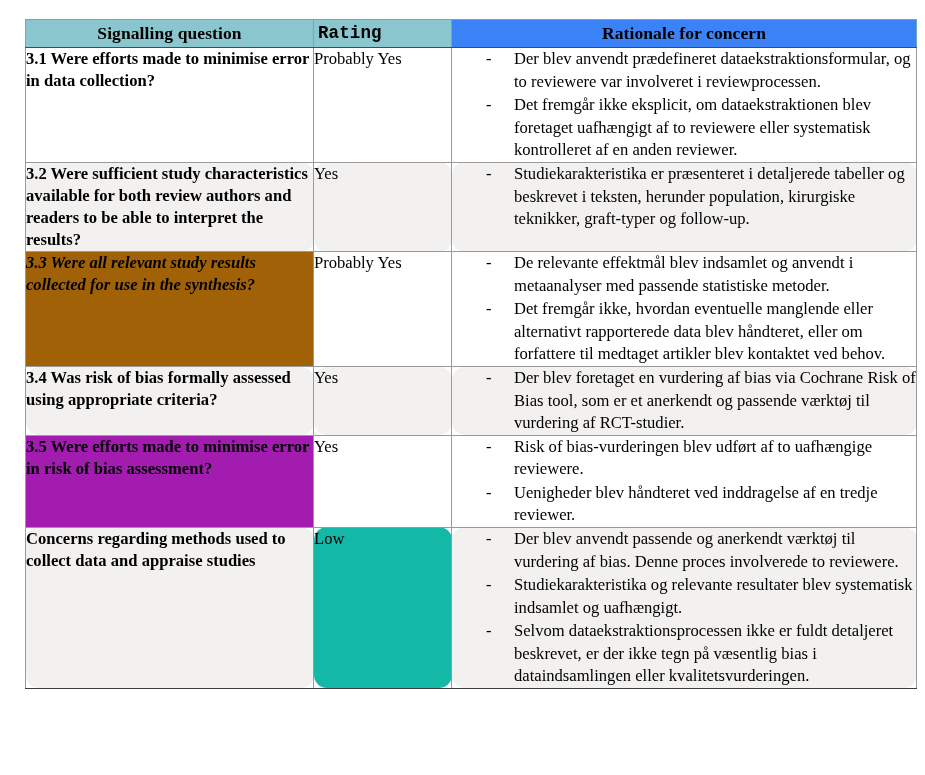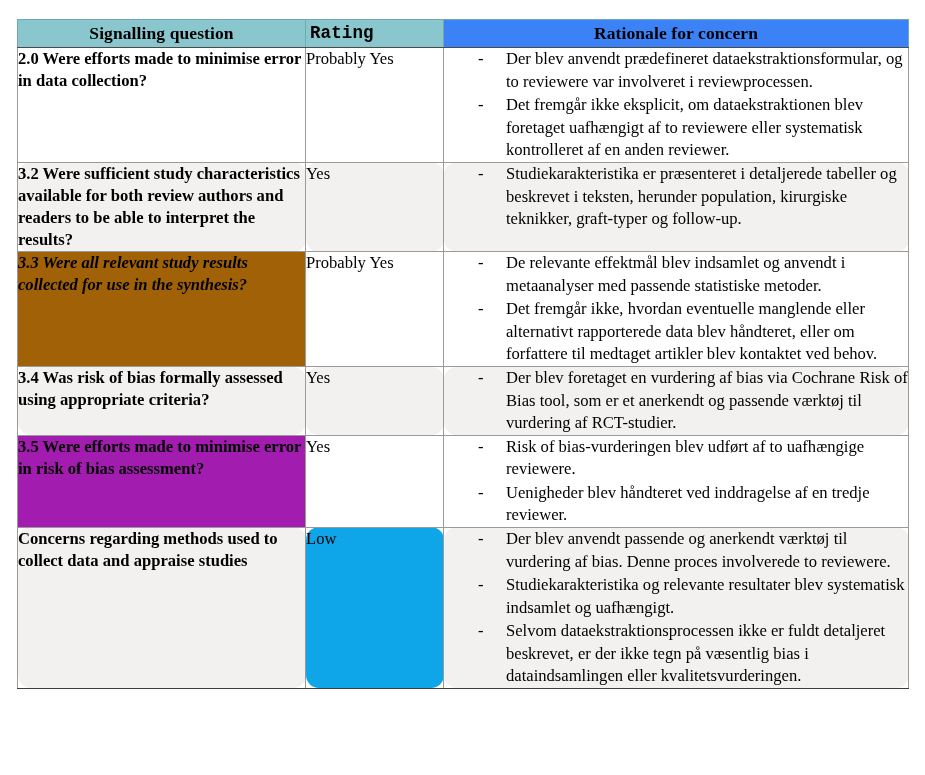--- a/index.html
+++ b/index.html
@@ -15,21 +15,21 @@
   }
   #page {
     position: relative;
     width: 925px;
     height: 775px;
     background: #ffffff;
     box-sizing: border-box;
   }
   .table-wrap {
     position: absolute;
-    left: 17px;
+    left: 25px;
     top: 19px;
     width: 891px;
   }
   table.rob-table {
     border-collapse: collapse;
     width: 891px;
     table-layout: fixed;
     border: 1px solid #4a4a4a;
   }
   table.rob-table col.c-question { width: 288px; }
@@ -117,21 +117,21 @@
       </colgroup>
       <thead>
         <tr>
           <th class="th-question" style="background: rgb(138, 198, 206); color: rgb(0, 0, 0);">Signalling question</th>
           <th class="th-rating" style="background: rgb(138, 198, 206); color: rgb(0, 0, 0);">Rating</th>
           <th class="th-rationale" style="background: #3b82f6; color: rgb(0, 0, 0);">Rationale for concern</th>
         </tr>
       </thead>
       <tbody id="table-body">
           <tr class="row-plain">
-            <td class="cell-question" style="background: rgb(255, 255, 255);">2.0 Were efforts made to minimise error in data collection?</td>
+            <td class="cell-question" style="background: rgb(255, 255, 255);">3.1 Were efforts made to minimise error in data collection?</td>
             <td class="cell-rating" style="background: rgb(255, 255, 255);">Probably Yes</td>
             <td class="cell-rationale" style="background: rgb(255, 255, 255);">
               <ul class="bullets">
                 <li><span class="dash">-</span><span class="btext">Der blev anvendt prædefineret dataekstraktionsformular, og to reviewere var involveret i reviewprocessen.</span></li>
                 <li><span class="dash">-</span><span class="btext">Det fremgår ikke eksplicit, om dataekstraktionen blev foretaget uafhængigt af to reviewere eller systematisk kontrolleret af en anden reviewer.</span></li>
               </ul>
             </td>
           </tr>
           <tr class="row-shaded">
             <td class="cell-question" style="background: rgb(242, 241, 240);">3.2 Were sufficient study characteristics available for both review authors and readers to be able to interpret the results?</td>
@@ -166,21 +166,21 @@
             <td class="cell-rating" style="background: rgb(255, 255, 255);">Yes</td>
             <td class="cell-rationale" style="background: rgb(255, 255, 255);">
               <ul class="bullets">
                 <li><span class="dash">-</span><span class="btext">Risk of bias-vurderingen blev udført af to uafhængige reviewere.</span></li>
                 <li><span class="dash">-</span><span class="btext">Uenigheder blev håndteret ved inddragelse af en tredje reviewer.</span></li>
               </ul>
             </td>
           </tr>
           <tr class="row-shaded row-last">
             <td class="cell-question" style="background: rgb(242, 241, 240);">Concerns regarding methods used to collect data and appraise studies</td>
-            <td class="cell-rating" style="background: #0ea5e9;">Low</td>
+            <td class="cell-rating" style="background: #14b8a6;">Low</td>
             <td class="cell-rationale" style="background: rgb(242, 241, 240);">
               <ul class="bullets">
                 <li><span class="dash">-</span><span class="btext">Der blev anvendt passende og anerkendt værktøj til vurdering af bias. Denne proces involverede to reviewere.</span></li>
                 <li><span class="dash">-</span><span class="btext">Studiekarakteristika og relevante resultater blev systematisk indsamlet og uafhængigt.</span></li>
                 <li><span class="dash">-</span><span class="btext">Selvom dataekstraktionsprocessen ikke er fuldt detaljeret beskrevet, er der ikke tegn på væsentlig bias i dataindsamlingen eller kvalitetsvurderingen.</span></li>
               </ul>
             </td>
           </tr>
         </tbody>
     </table>

